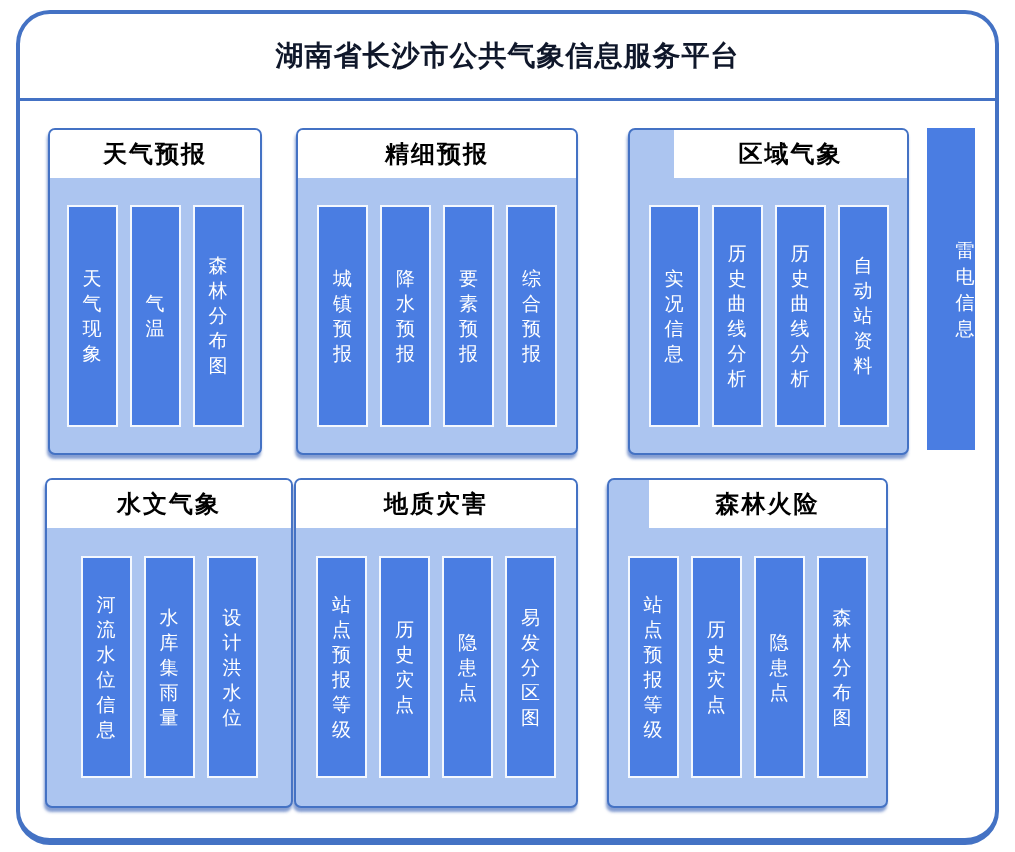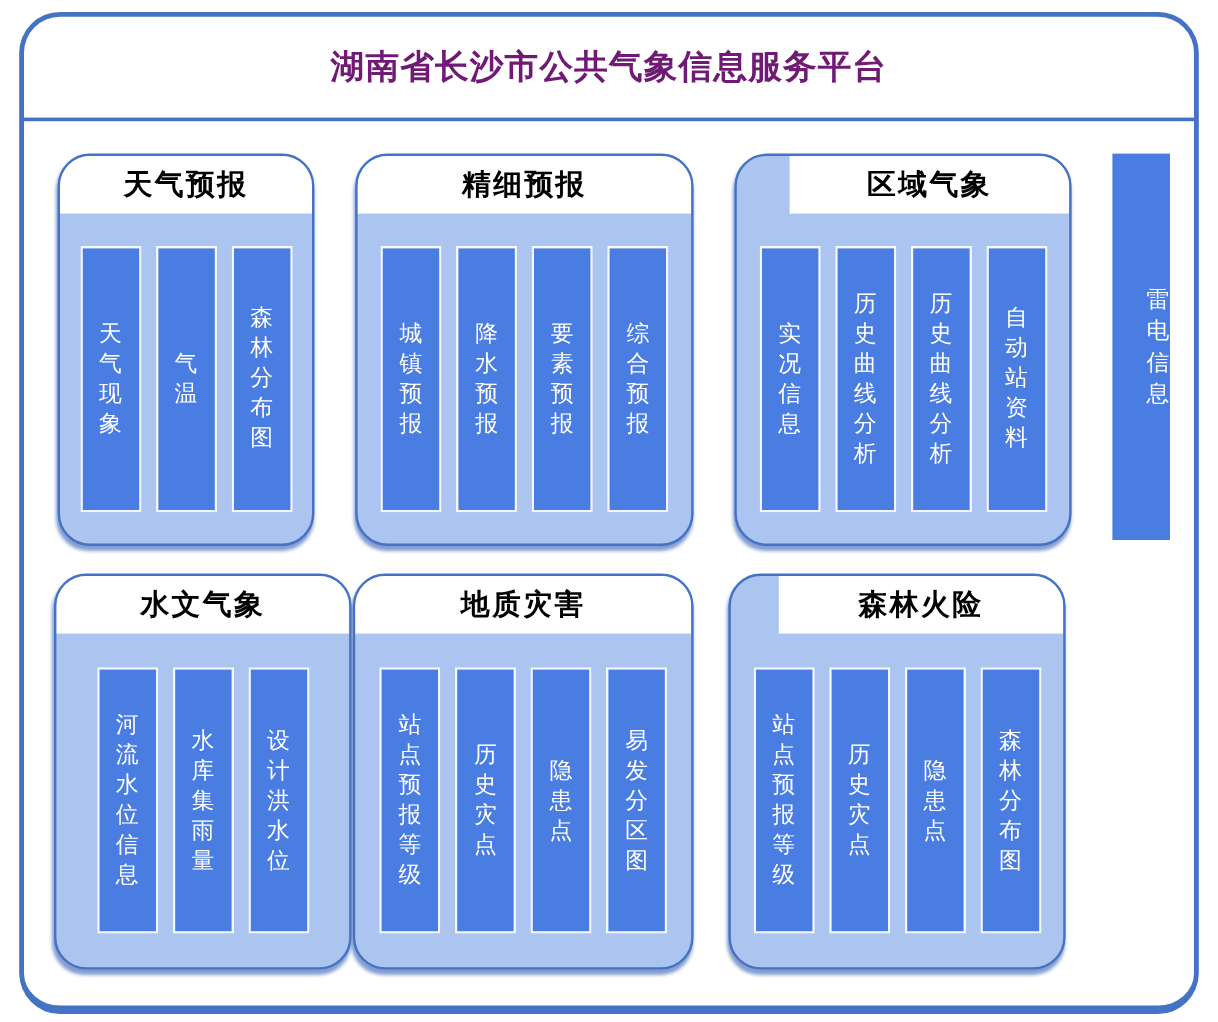--- a/index.html
+++ b/index.html
@@ -13,31 +13,31 @@
     box-sizing:border-box;
     border:4px solid #4472C4;border-bottom-width:7px;border-radius:34px;
     background:#ffffff;
   }
   .title-band{
     position:absolute;left:0;top:0;right:0;height:84px;
     border-bottom:3px solid #4472C4;
     display:flex;align-items:center;justify-content:center;
   }
   .page-title{
-    font-size:28px;font-weight:bold;color:#701a75;letter-spacing:1px;
+    font-size:28px;font-weight:bold;color:#0f172a;letter-spacing:1px;
   }
   .panel{
     position:absolute;box-sizing:border-box;
-    border:2px solid #4472C4;border-radius:27px;
+    border:2px solid #4472C4;border-radius:7px;
     background:#ACC5F0;overflow:hidden;
     box-shadow:-1px 4px 3px rgba(91,124,193,0.75);
   }
   .p1{left:28px;top:114px;width:214px;height:327px;}
   .p2{left:276px;top:114px;width:282px;height:327px;}
-  .p3{left:592px;top:114px;width:281px;height:327px;padding-left:44px;}
+  .p3{left:608px;top:114px;width:281px;height:327px;padding-left:44px;}
   .p4{left:25px;top:464px;width:248px;height:330px;}
   .p5{left:274px;top:464px;width:284px;height:330px;}
   .p6{left:587px;top:464px;width:281px;height:330px;padding-left:40px;}
   .panel-header{
     height:48px;background:#ffffff;
     display:flex;align-items:center;justify-content:center;
     font-size:24px;font-weight:bold;color:#000000;letter-spacing:2px;
   }
   .panel-body{
     position:absolute;left:0;right:0;top:48px;bottom:0;

